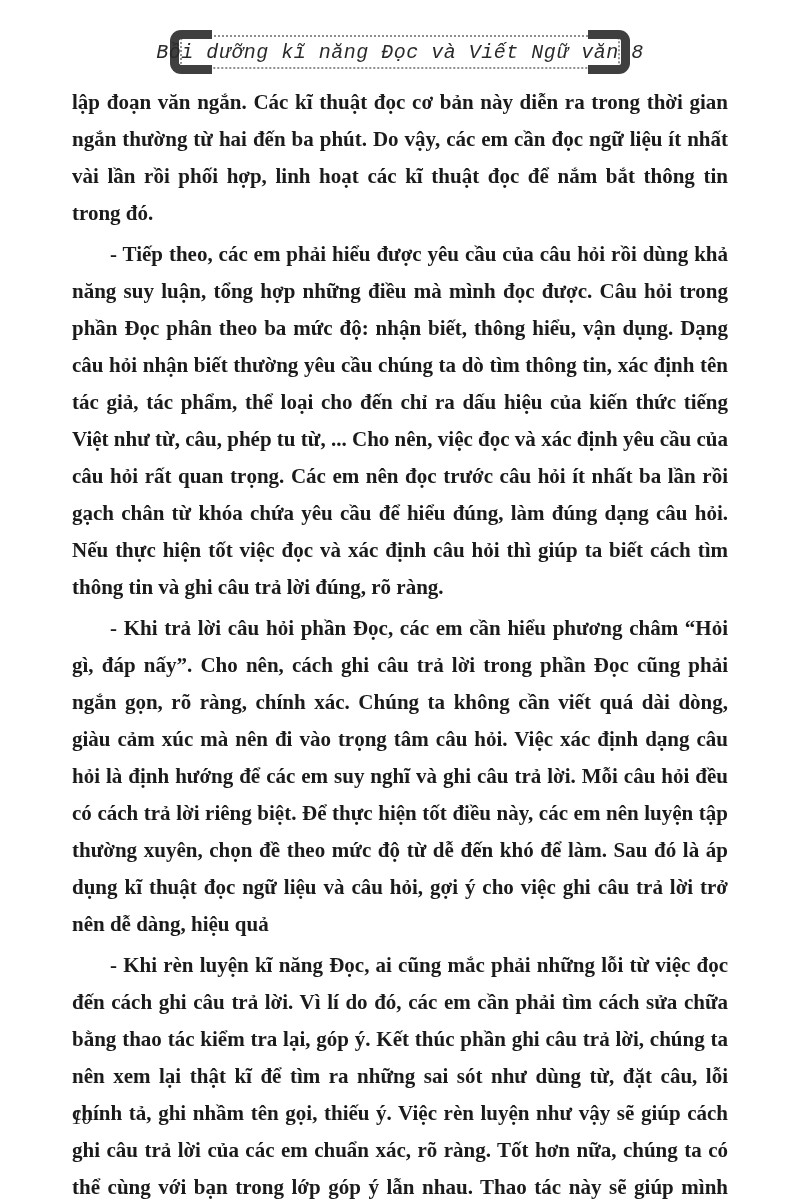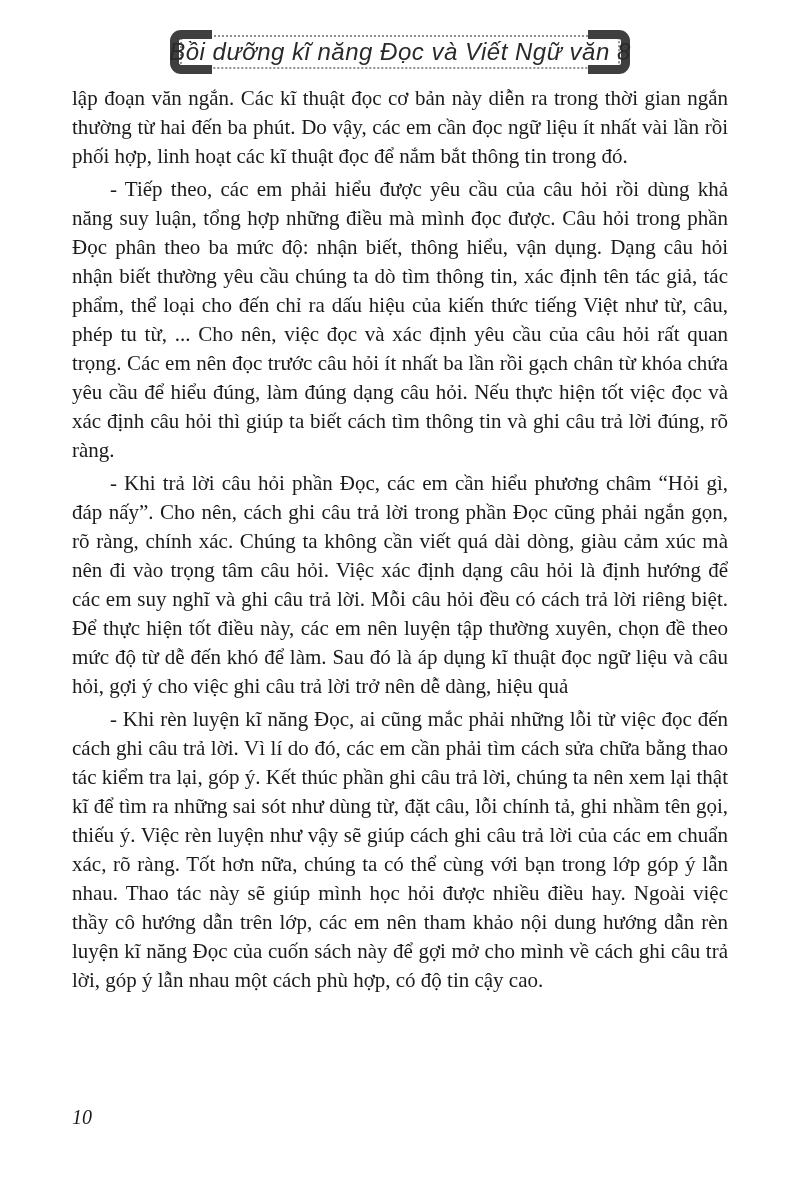--- a/index.html
+++ b/index.html
@@ -42,41 +42,42 @@
   }
   .bracket.left  { left: 0;  border-right: none; border-radius: 11px 0 0 11px; }
   .bracket.right { right: 0; border-left:  none; border-radius: 0 11px 11px 0; }
   .header-title {
     position: absolute;
     inset: 0;
     z-index: 3;
     display: flex;
     align-items: center;
     justify-content: center;
-    font-family: Liberation Sans, sans-serif;
+    font-family: Liberation Mono, monospace;
     font-style: italic;
-    font-size: 24px;
+    font-size: 20px;
     letter-spacing: 0.5px;
     color: #2a2a2a;
     white-space: nowrap;
   }
 
   
   .content {
     position: absolute;
     left: 72px;
     top: 84px;
     width: 656px;
   }
   .para {
     margin: 0 0 4px 0;
     font-size: 21px;
-    line-height: 29px;
+    line-height: 37px;
     text-align: justify;
     text-indent: 38px;
+    font-weight: bold;
   }
   .para.no-indent { text-indent: 0; }
 
   
   .page-number {
     position: absolute;
     left: 72px;
     top: 1106px;
     font-size: 20px;
     color: #1b1b1b;

